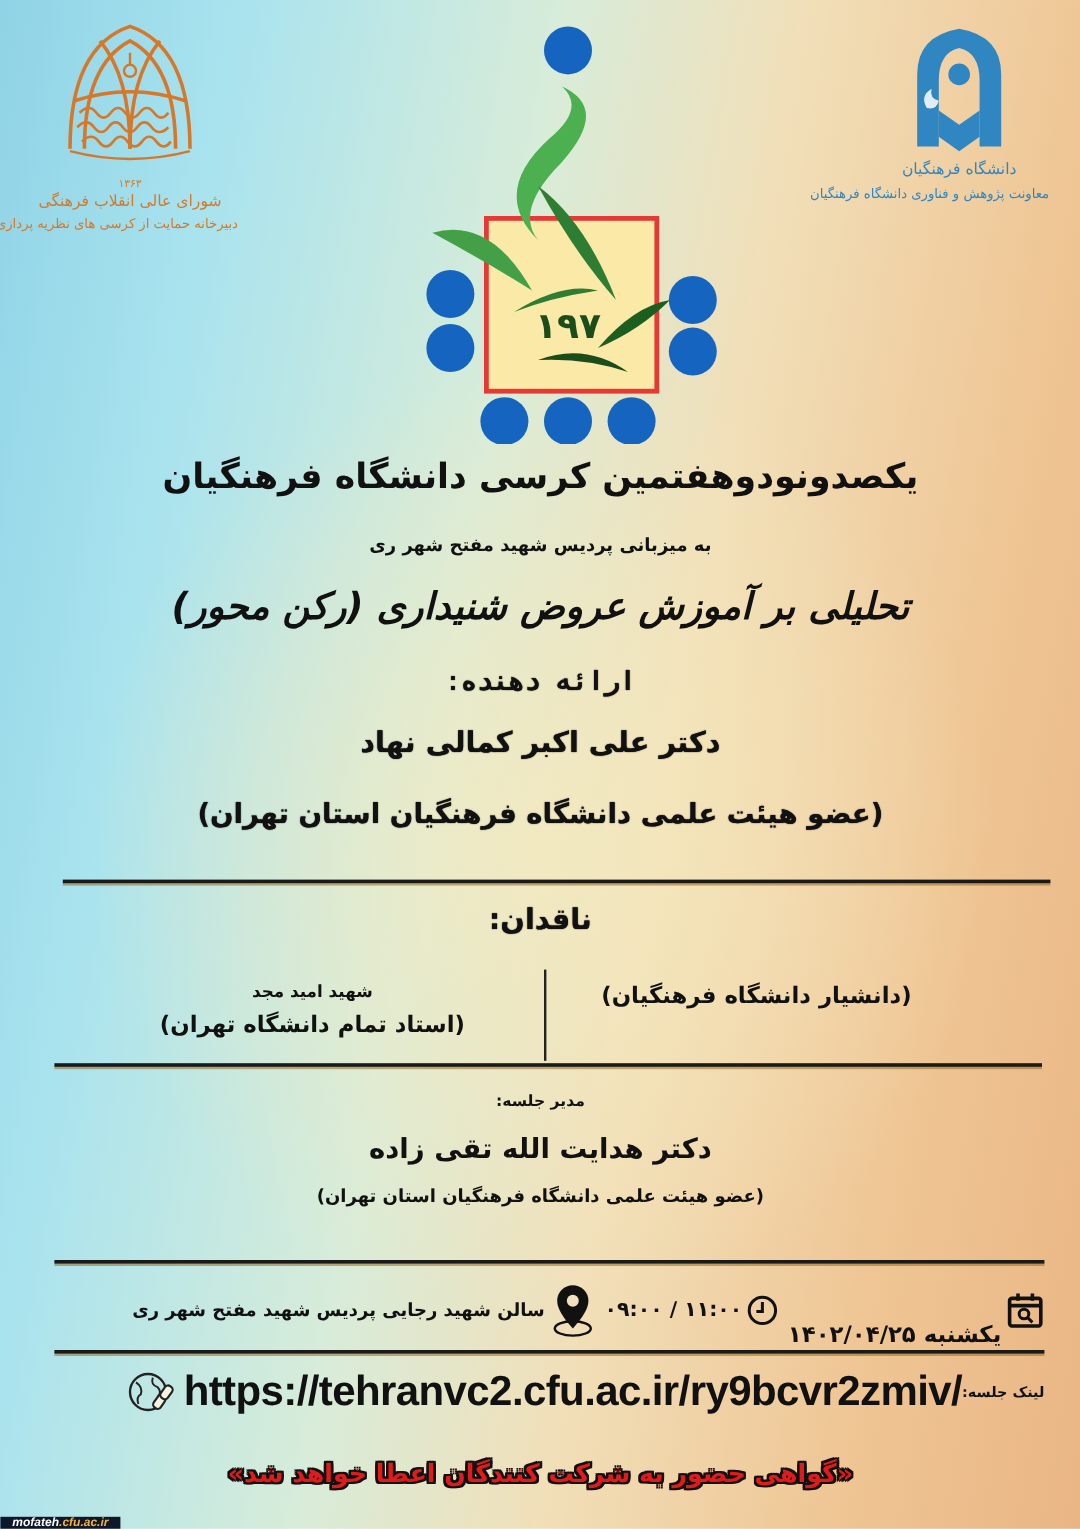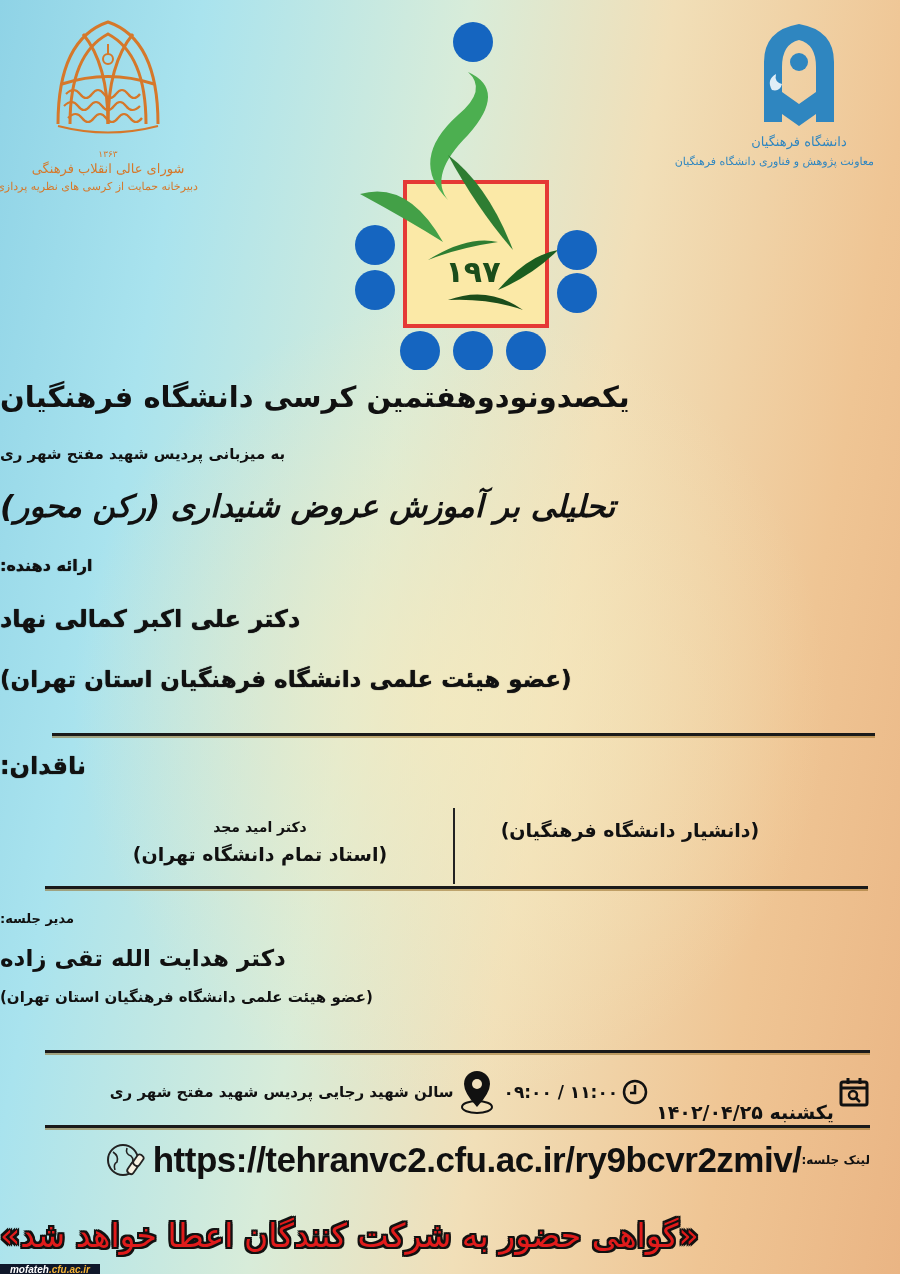--- a/index.html
+++ b/index.html
@@ -6,39 +6,39 @@
   body {
     width: 900px; height: 1274px; position: relative; overflow: hidden;
     font-family: "DejaVu Sans", sans-serif;
     background:
       radial-gradient(ellipse 60% 45% at 50% 55%, rgba(246,234,190,0.75), rgba(246,234,190,0) 70%),
       linear-gradient(100deg, #8fd3e6 0%, #a9e3ee 18%, #d8ecd9 42%, #f1dfb8 60%, #efc594 82%, #eab584 100%);
     direction: rtl;
     color: #111;
   }
   .abs { position: absolute; }
-  .center { left: 0; right: 0; text-align: left; }
+  .center { left: 0; right: 0; text-align: center; }
 
   
   #left-logo { left: 18px; top: 14px; width: 180px; height: 220px; }
   #left-logo svg { display:block; margin: 0 auto; }
   .left-logo-text { color: #d6782a; font-family: "DejaVu Serif", serif; font-size: 11px; text-align: center; line-height: 1.5; white-space: nowrap; }
   .left-logo-year { color:#d6782a; font-size:9px; text-align:center; }
 
   
   #right-logo { right: 26px; top: 22px; width: 150px; height: 180px; }
   .right-logo-text { color: #2f86c0; font-family: "DejaVu Serif", serif; font-size: 11px; text-align: center; line-height: 1.6; white-space: nowrap; }
 
   
   #emblem { left: 348px; top: 10px; width: 250px; height: 360px; }
 
   .title-main { top: 380px; font-size: 29px; font-weight: bold; }
   .title-host { top: 445px; font-size: 15px; font-weight: bold; }
   .title-topic { top: 488px; font-size: 31px; font-weight: bold; font-style: italic; }
-  .presenter-label { top: 556px; font-size: 16px; font-weight: bold; }
+  .presenter-label { top: 556px; font-size: 22px; font-weight: bold; font-family: Liberation Mono, monospace; }
   .presenter-name { top: 605px; font-size: 24px; font-weight: bold; }
   .presenter-aff { top: 666px; font-size: 23px; font-weight: bold; }
   .stencil { color:#111; text-shadow: 0 0 1px #000; letter-spacing: -0.5px; }
 
   .rule { height: 3px; background: #1a1a1a; box-shadow: 0 2px 0 rgba(150,110,40,0.55); }
   .rule-1 { left: 52px; right: 25px; top: 733px; }
   .rule-2 { left: 45px; right: 32px; top: 886px; }
   .rule-3 { left: 45px; right: 30px; top: 1050px; }
   .rule-4 { left: 45px; right: 30px; top: 1125px; }
 
@@ -57,21 +57,21 @@
   .info-row { top: 1064px; left: 40px; right: 30px; height: 56px; display: flex; flex-direction: row; align-items: center; }
   .info-date { font-size: 19px; font-weight: bold; margin-right: 4px; margin-top: 40px; }
   .info-time { font-size: 17px; font-weight: bold; margin-right: 4px; direction: ltr; }
   .info-venue { font-size: 15px; font-weight: bold; margin-right: 6px; }
   .icon { display:inline-flex; align-items:center; justify-content:center; }
 
   .link-row { top: 1135px; left: 60px; right: 30px; height: 50px; display: flex; flex-direction: row; align-items: center; }
   .link-label { font-size: 12px; font-weight: bold; margin-left: 0; }
   .link-url { font-family: "Liberation Sans", sans-serif; font-size: 35px; font-weight: bold; direction: ltr; letter-spacing: -0.5px; }
 
-  .certificate { top: 1216px; font-size: 33px; font-weight: normal; color: #e01b1b;
+  .certificate { top: 1216px; font-size: 21px; font-weight: bold; color: #e01b1b;
     text-shadow: -2px -2px 0 #111, 2px -2px 0 #111, -2px 2px 0 #111, 2px 2px 0 #111, 0 2px 0 #111, 0 -2px 0 #111, 2px 0 0 #111, -2px 0 0 #111; }
 
   .watermark { left: 0; top: 1248px; width: 100px; height: 20px; background: #0f172a; color: #fff;
     font-family: "Liberation Sans", sans-serif; font-size: 10px; font-weight: bold; font-style: italic;
     display:flex; align-items:flex-start; justify-content:center; direction: ltr; margin-top: 16px; }
   .watermark .wm-accent { color: #f5b335; }
 </style>
 </head>
 <body>
 
@@ -140,21 +140,21 @@
 
 <div class="abs rule rule-1"></div>
 
 <div class="abs center critics-label stencil">ناقدان:</div>
 
 <div class="abs critic critic-right">
   <div class="critic-title">(دانشیار دانشگاه فرهنگیان)</div>
 </div>
 <div class="abs divider-v"></div>
 <div class="abs critic critic-left">
-  <div class="critic-name">دکتر امید مجد</div>
+  <div class="critic-name">شهید امید مجد</div>
   <div class="critic-title">(استاد تمام دانشگاه تهران)</div>
 </div>
 
 <div class="abs rule rule-2"></div>
 
 <div class="abs center chair-label">مدیر جلسه:</div>
 <div class="abs center chair-name">دکتر هدایت الله تقی زاده</div>
 <div class="abs center chair-aff">(عضو هیئت علمی دانشگاه فرهنگیان استان تهران)</div>
 
 <div class="abs rule rule-3"></div>

